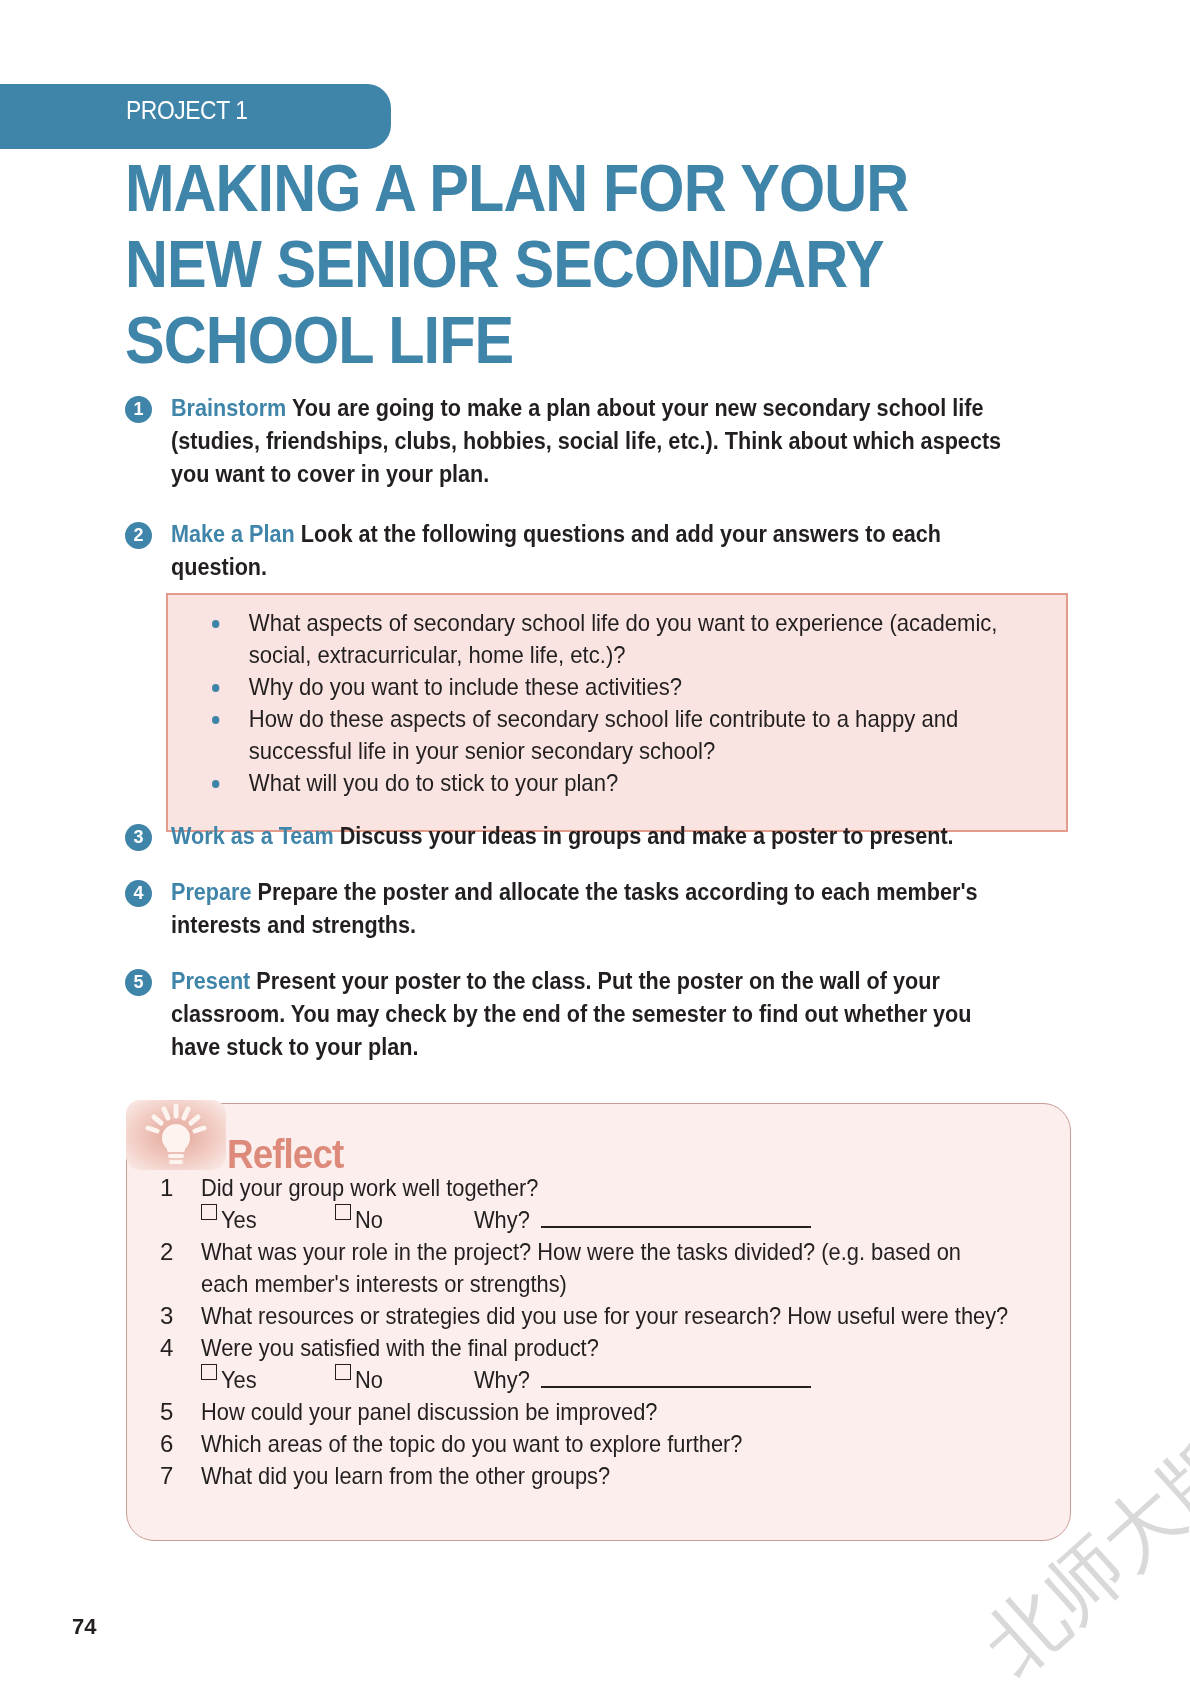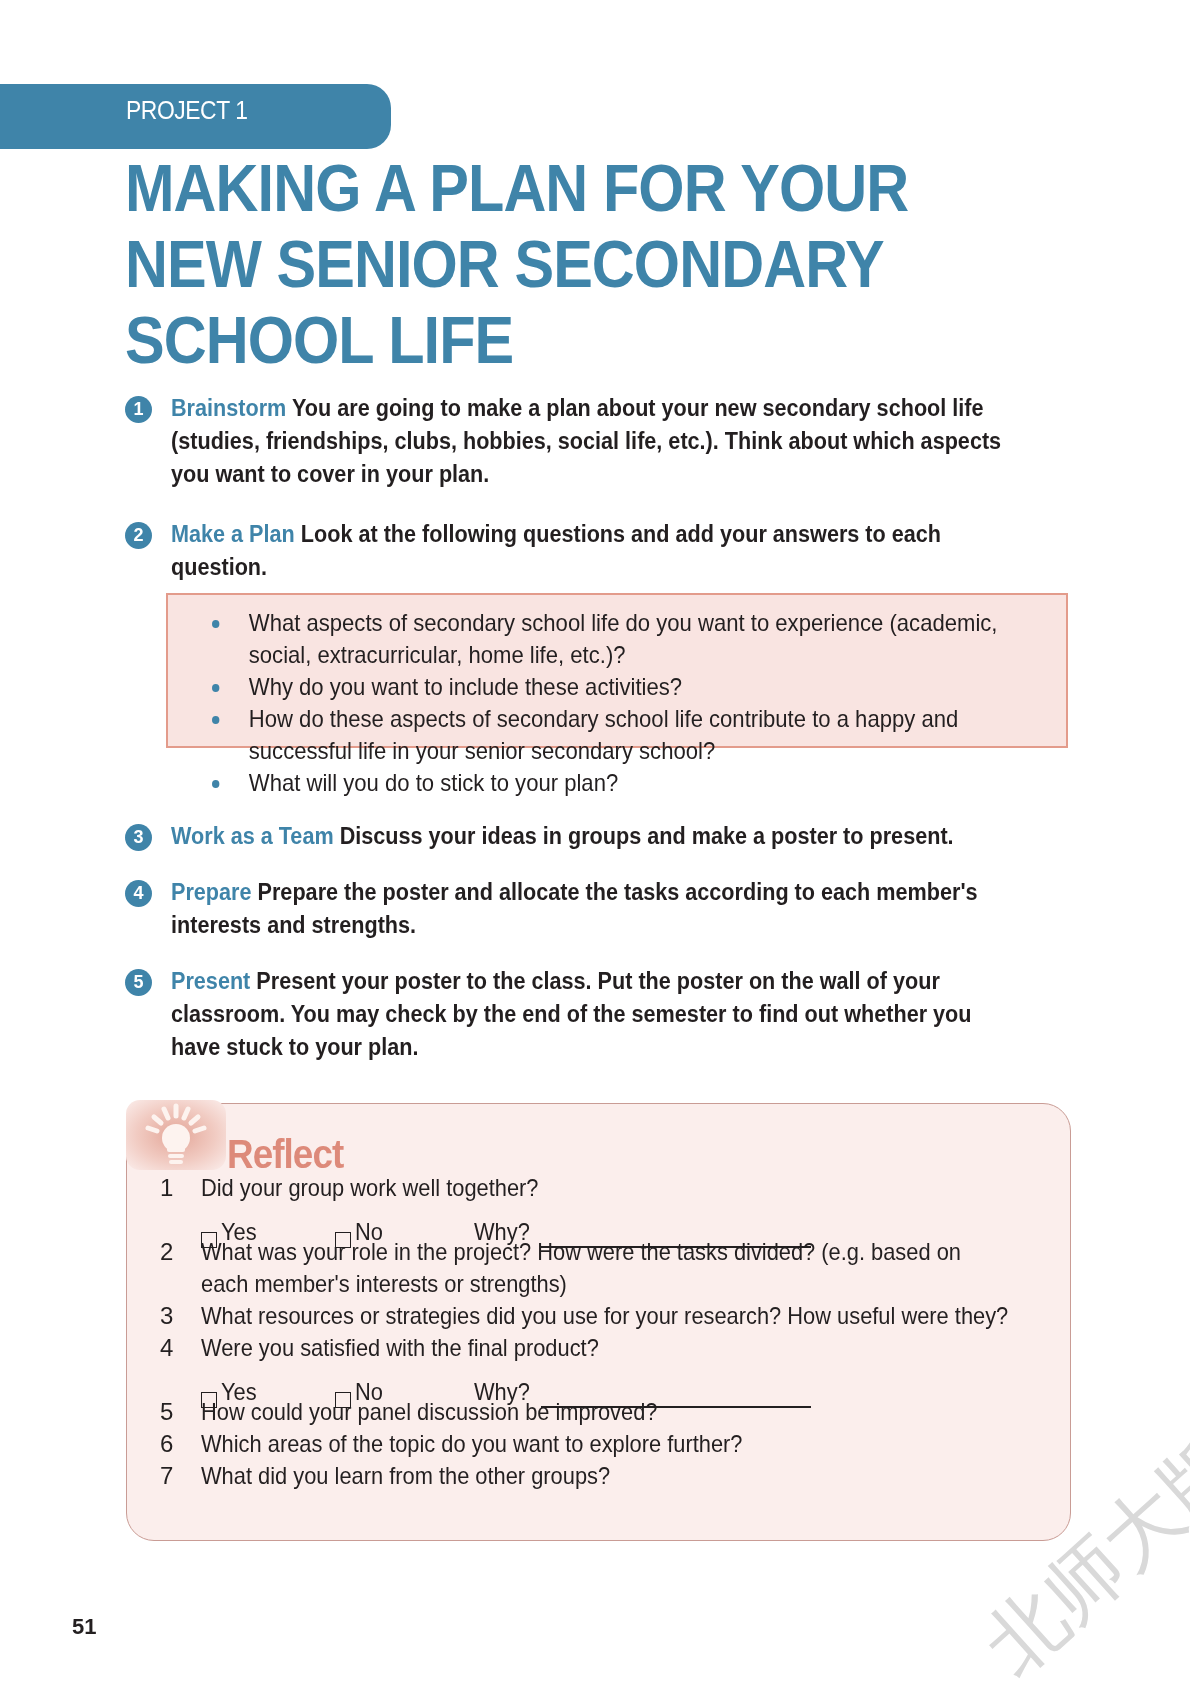--- a/index.html
+++ b/index.html
@@ -18,21 +18,21 @@
 
   .step { position: absolute; left: 125px; width: 940px; font-size: 23.5px; font-weight: bold;
           line-height: 33px; }
   .step .num { position: absolute; left: 0; top: 4px; width: 27px; height: 27px; border-radius: 50%;
                background: #3f84a9; color: #fff; font-size: 18px; font-weight: bold; text-align: center;
                line-height: 27px; }
   .step .body { margin-left: 46px; display: block; transform: scaleX(0.92); transform-origin: left top;
                 width: 1010px; }
   .step .kw { color: #3f84a9; }
 
-  .plan-box { position: absolute; left: 166px; top: 593px; width: 902px; height: 155px;
+  .plan-box { position: absolute; left: 166px; top: 593px; width: 902px; height: 239px;
               background: #f9e4e1; border: 2px solid #e39b8b; box-sizing: border-box; }
   .plan-box ul { list-style: none; margin: 0; padding: 0; position: absolute; left: 44px; top: 12px; }
   .plan-box li { position: relative; font-size: 24px; line-height: 32px; padding-left: 40px;
                  width: 900px; transform: scaleX(0.92); transform-origin: left top; }
   .plan-box li .dot { position: absolute; left: 0; top: 13px; width: 8px; height: 8px;
                       border-radius: 50%; background: #3f84a9; }
 
   .reflect-box { position: absolute; left: 126px; top: 1103px; width: 945px; height: 438px;
                  background: #fbeeec; border: 1.5px solid #c99c95; border-radius: 28px;
                  box-sizing: border-box; }
@@ -40,21 +40,21 @@
                background: radial-gradient(ellipse at center, #e3a597 0%, #f1cbc2 55%, #fbeeec 100%);
                border-radius: 14px; }
   .reflect-title { position: absolute; left: 227px; top: 1132px; color: #dd8a7a; font-size: 40px;
                    font-weight: bold; margin: 0; letter-spacing: -1px; transform: scaleX(0.92);
                    transform-origin: left top; }
   .rq { position: absolute; left: 160px; font-size: 24px; line-height: 32px; width: 900px; }
   .rq .n { position: absolute; left: 0; top: 0; }
   .rq .t { position: absolute; left: 41px; top: 0; width: 1000px; transform: scaleX(0.91);
            transform-origin: left top; white-space: nowrap; }
   .opts { position: absolute; left: 201px; font-size: 24px; line-height: 32px; width: 700px; }
-  .opt { position: absolute; top: 0; display: flex; align-items: flex-end; margin-top: 12px; }
+  .opt { position: absolute; top: 0; display: flex; align-items: flex-start; }
   .opt .box { display: inline-block; width: 16px; height: 16px; border: 1.5px solid #231f20;
               box-sizing: border-box; margin-right: 4px; }
   .opt .lbl { transform: scaleX(0.91); transform-origin: left center; }
   .why-line { display: inline-block; width: 270px; border-bottom: 2px solid #231f20; height: 22px;
               margin-left: 6px; vertical-align: bottom; }
 
   .page-num { position: absolute; left: 72px; top: 1614px; font-size: 22px; font-weight: bold; }
   .watermark { position: absolute; left: 880px; top: 1380px; width: 310px; height: 300px;
                pointer-events: none; }
 </style>
@@ -220,13 +220,13 @@
   <span class="n">7</span>
   <span class="t">What did you learn from the other groups?</span>
 </div>
 
 <div class="watermark">
   <svg width="310" height="300" viewBox="0 0 310 300">
     <text id="wm" x="40" y="250" transform="rotate(-42 150 150)" fill="#d9d9d9" font-size="78" font-family="DejaVu Sans, sans-serif">北师大版</text>
   </svg>
 </div>
 
-<div class="page-num">51</div>
+<div class="page-num">74</div>
 
 </body></html>

